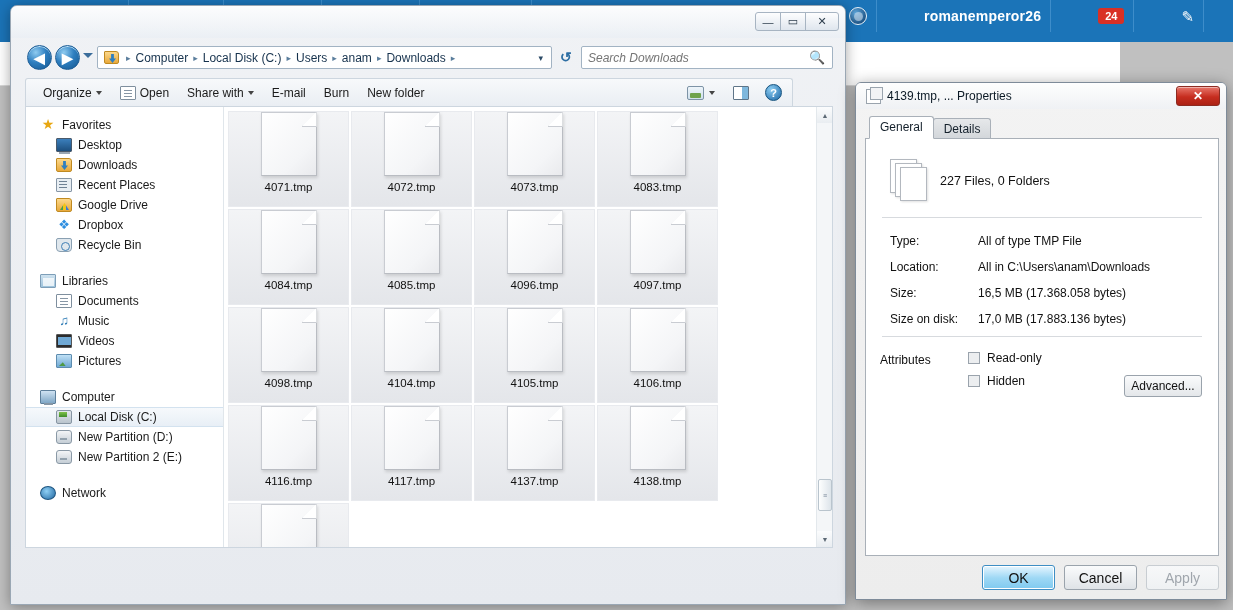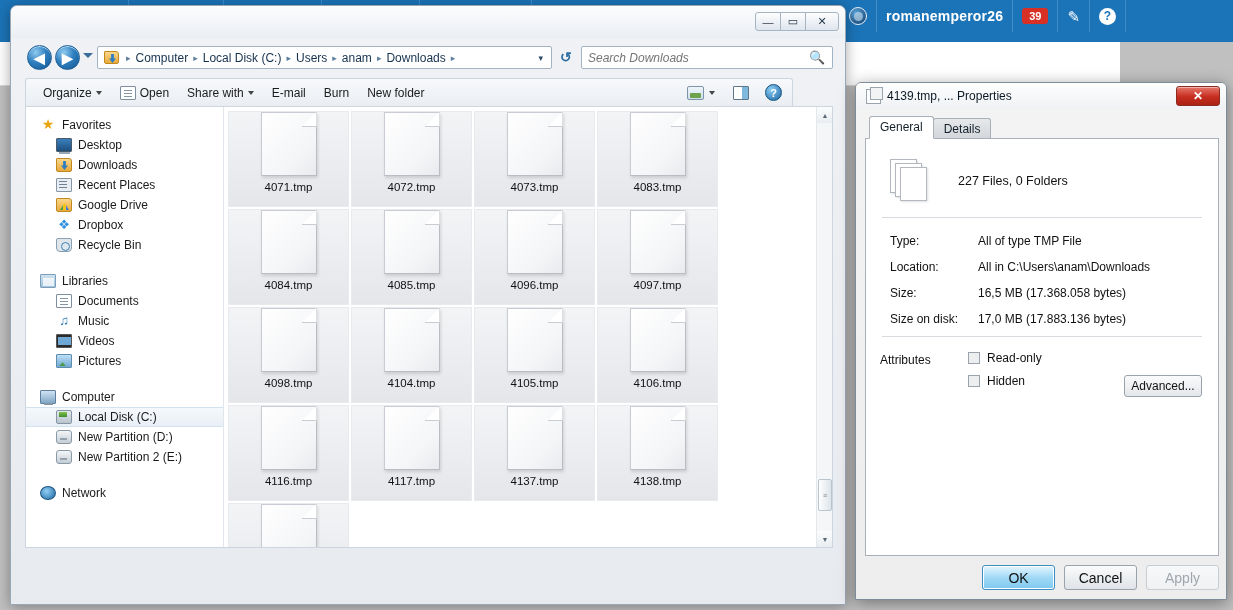--- a/index.html
+++ b/index.html
@@ -25,21 +25,21 @@
   .bt-tab.first { border-left:1px solid #3b8ccb; }
   #browser-header { position:absolute; left:0; top:20px; width:1233px; height:22px;
     background:#1b74b8; }
   #browser-content { position:absolute; left:0; top:42px; width:1233px; height:568px;
     background:#c0c0c0; }
   #browser-page { position:absolute; left:0; top:42px; width:1120px; height:44px;
     background:#fff; border-bottom:1px solid #d8d8d8; }
 
   
   #account-bar { position:absolute; left:840px; top:0; width:393px; height:32px;
-    background:#1b74b8; display:flex; align-items:center; }
+    background:#1b74b8; display:flex; align-items:center;gap:38px; }
   .acct-cell { height:32px; display:flex; align-items:center; justify-content:center;
     border-right:1px solid #3e8dca; padding:0 9px; }
   #acct-avatar { width:18px; height:18px; border-radius:50%;
     background:radial-gradient(circle at 35% 32%, #5fa8dd 0%, #1a4f80 78%);
     border:1.5px solid #e8f2fa; position:relative; }
   #acct-avatar::after{ content:""; position:absolute; left:4px; top:4px; width:9px;height:9px;
     border-radius:50%; background:#dce9f4; opacity:.55;}
   #acct-name { color:#fff; font-size:14px; font-weight:bold; letter-spacing:.2px; }
   #acct-badge { background:#d93025; color:#fff; font-size:11px; font-weight:bold;
     padding:2px 7px; border-radius:3px; }
@@ -242,21 +242,21 @@
     box-shadow:inset 0 1px 0 rgba(255,255,255,.45); }
   #props-inner { position:absolute; left:9px; top:34px; width:354px; height:440px; }
   #props-tabs { display:flex; height:22px; padding-left:4px; align-items:flex-end; }
   .ptab { font-size:12px; padding:3px 10px 3px 10px; border:1px solid #a9b0b8;
     border-bottom:0; border-radius:3px 3px 0 0; color:#14202b; }
   .ptab.active { background:#fff; position:relative; z-index:2; padding-bottom:4px;
     border-bottom:1px solid #fff; }
   .ptab.inactive { background:linear-gradient(180deg,#e6e8ea,#d2d6da); margin-left:-1px; }
   #props-panel { background:#fff; border:1px solid #a9b0b8; height:418px;
     margin-top:-1px; padding:16px 14px 0 14px; position:relative; }
-  #props-head { display:flex; align-items:center; gap:28px; padding:4px 0 14px 10px; }
+  #props-head { display:flex; align-items:center; gap:10px; padding:4px 0 14px 10px; }
   #props-multi-icon { width:40px; height:44px; position:relative; }
   .mi-page { position:absolute; width:27px; height:34px; background:#fff;
     border:1px solid #b3b8bf; box-shadow:1px 1px 2px rgba(0,0,0,.12); }
   .mi-p1{ left:0; top:0;} .mi-p2{ left:5px; top:4px;} .mi-p3{ left:10px; top:8px;}
   #props-count { font-size:12.5px; color:#111; }
   .hr { height:1px; background:#d7dade; margin:0 2px; }
   .prow { display:flex; align-items:center; height:26px; font-size:12px; color:#111; }
   .plabel { width:88px; color:#111; }
   .pvalue { color:#111; }
   #attr-block { display:flex; padding-top:14px; align-items:flex-start; }
@@ -298,21 +298,21 @@
   <div id="browser-header"></div>
 
   <div id="account-bar">
     <div class="acct-cell">
       <div id="acct-avatar"></div>
     </div>
     <div class="acct-cell">
       <span id="acct-name">romanemperor26</span>
     </div>
     <div class="acct-cell">
-      <span id="acct-badge">39</span>
+      <span id="acct-badge">24</span>
     </div>
     <div class="acct-cell">
       <span class="acct-icon">✎</span>
     </div>
     <div class="acct-cell">
       <span id="acct-help-icon">?</span>
     </div>
   </div>
 </div>
 

